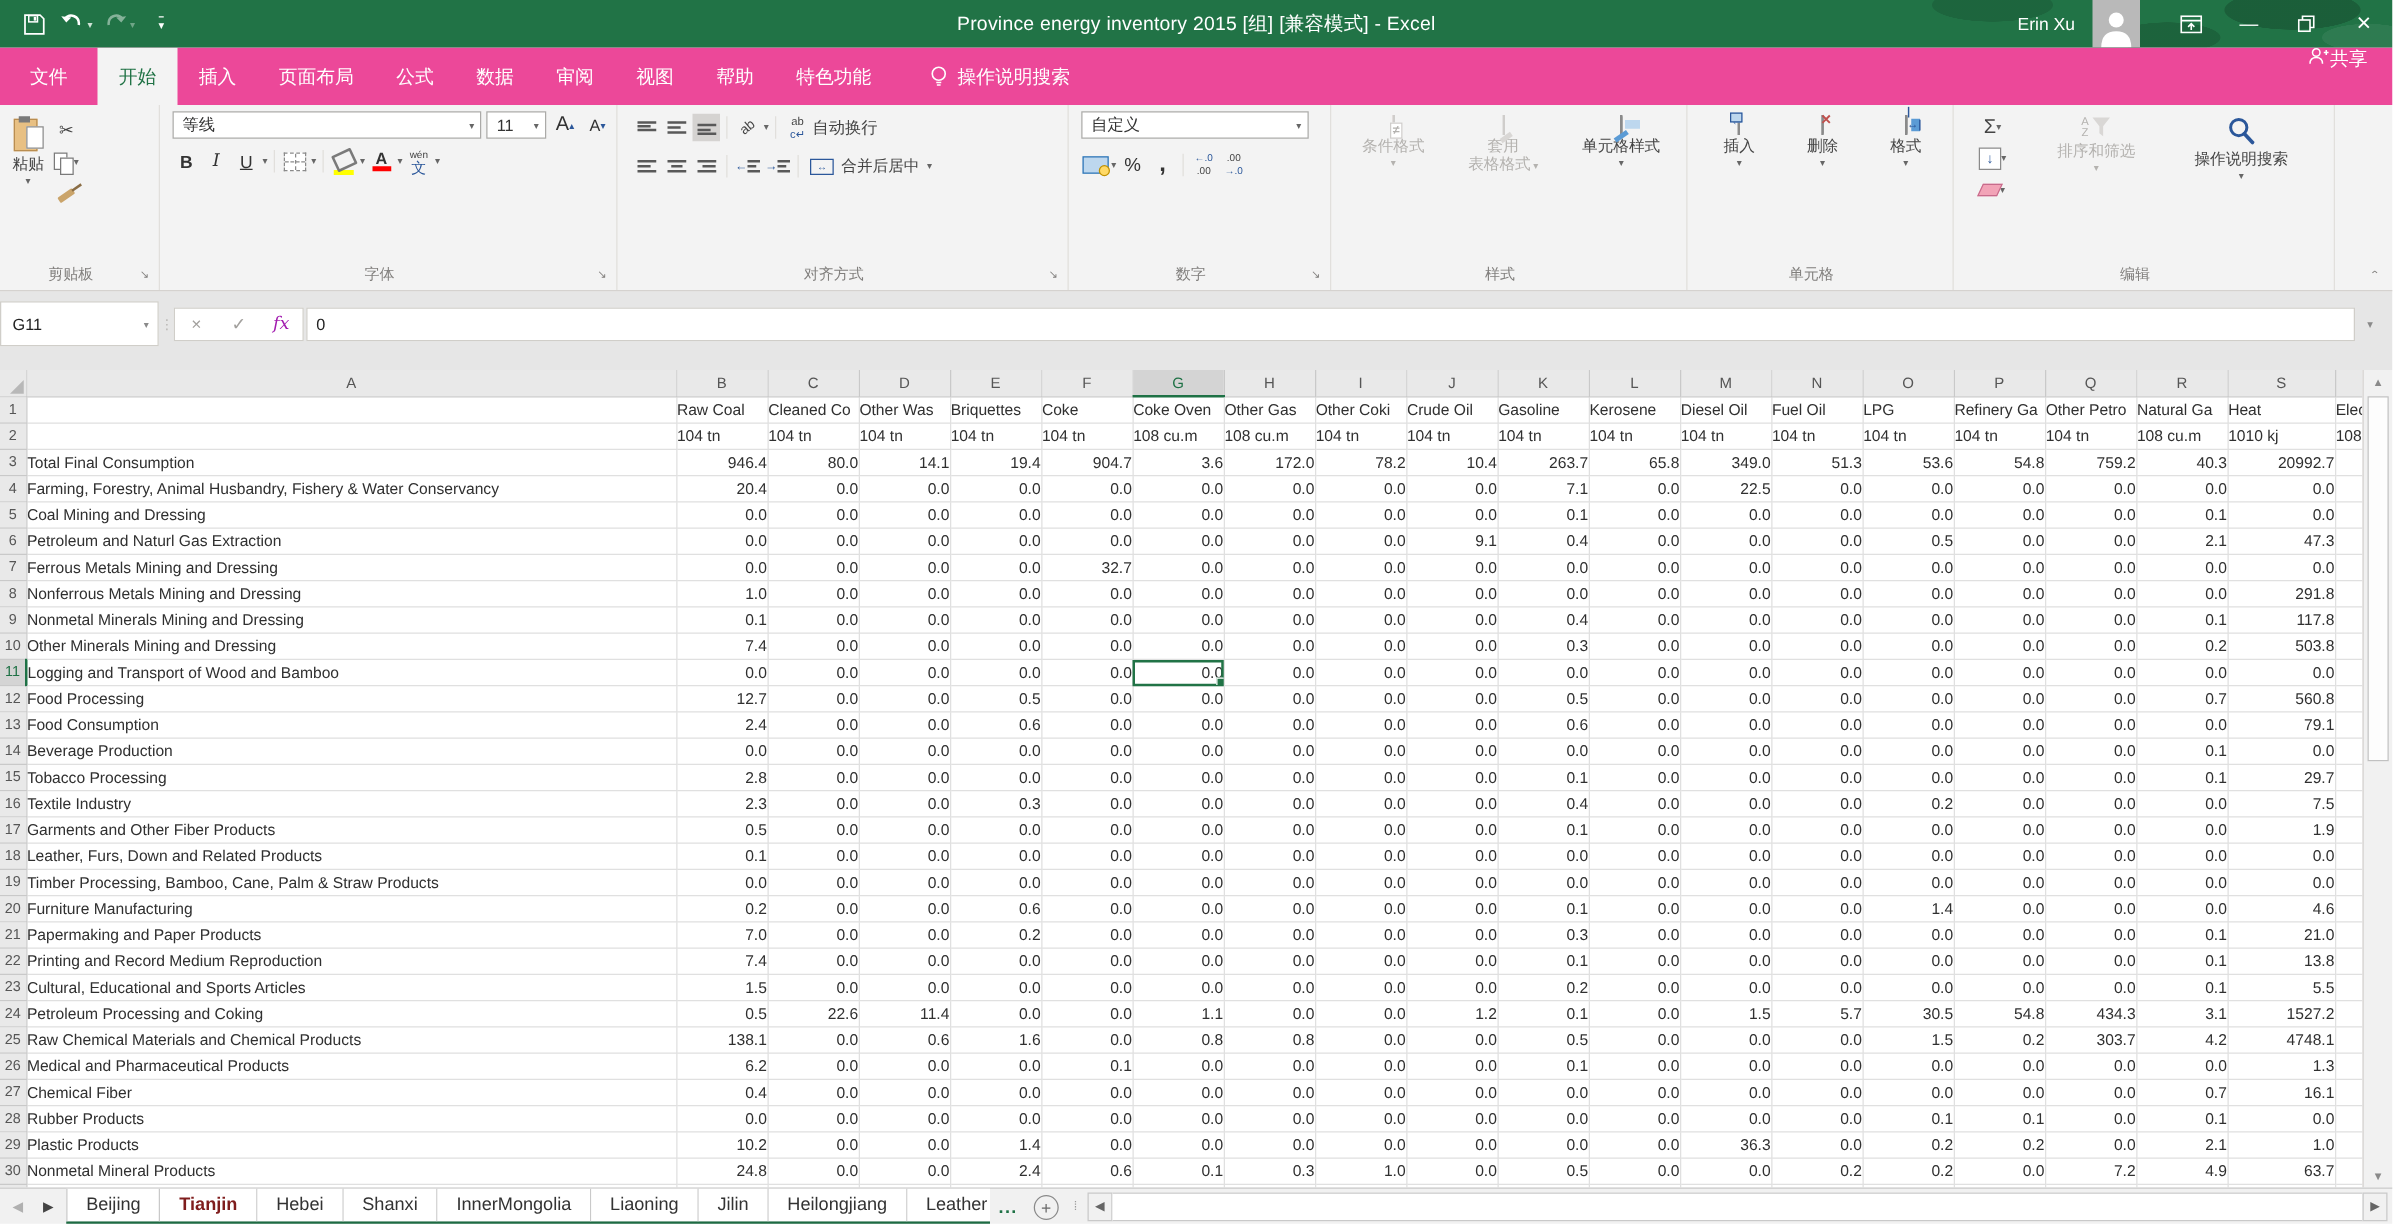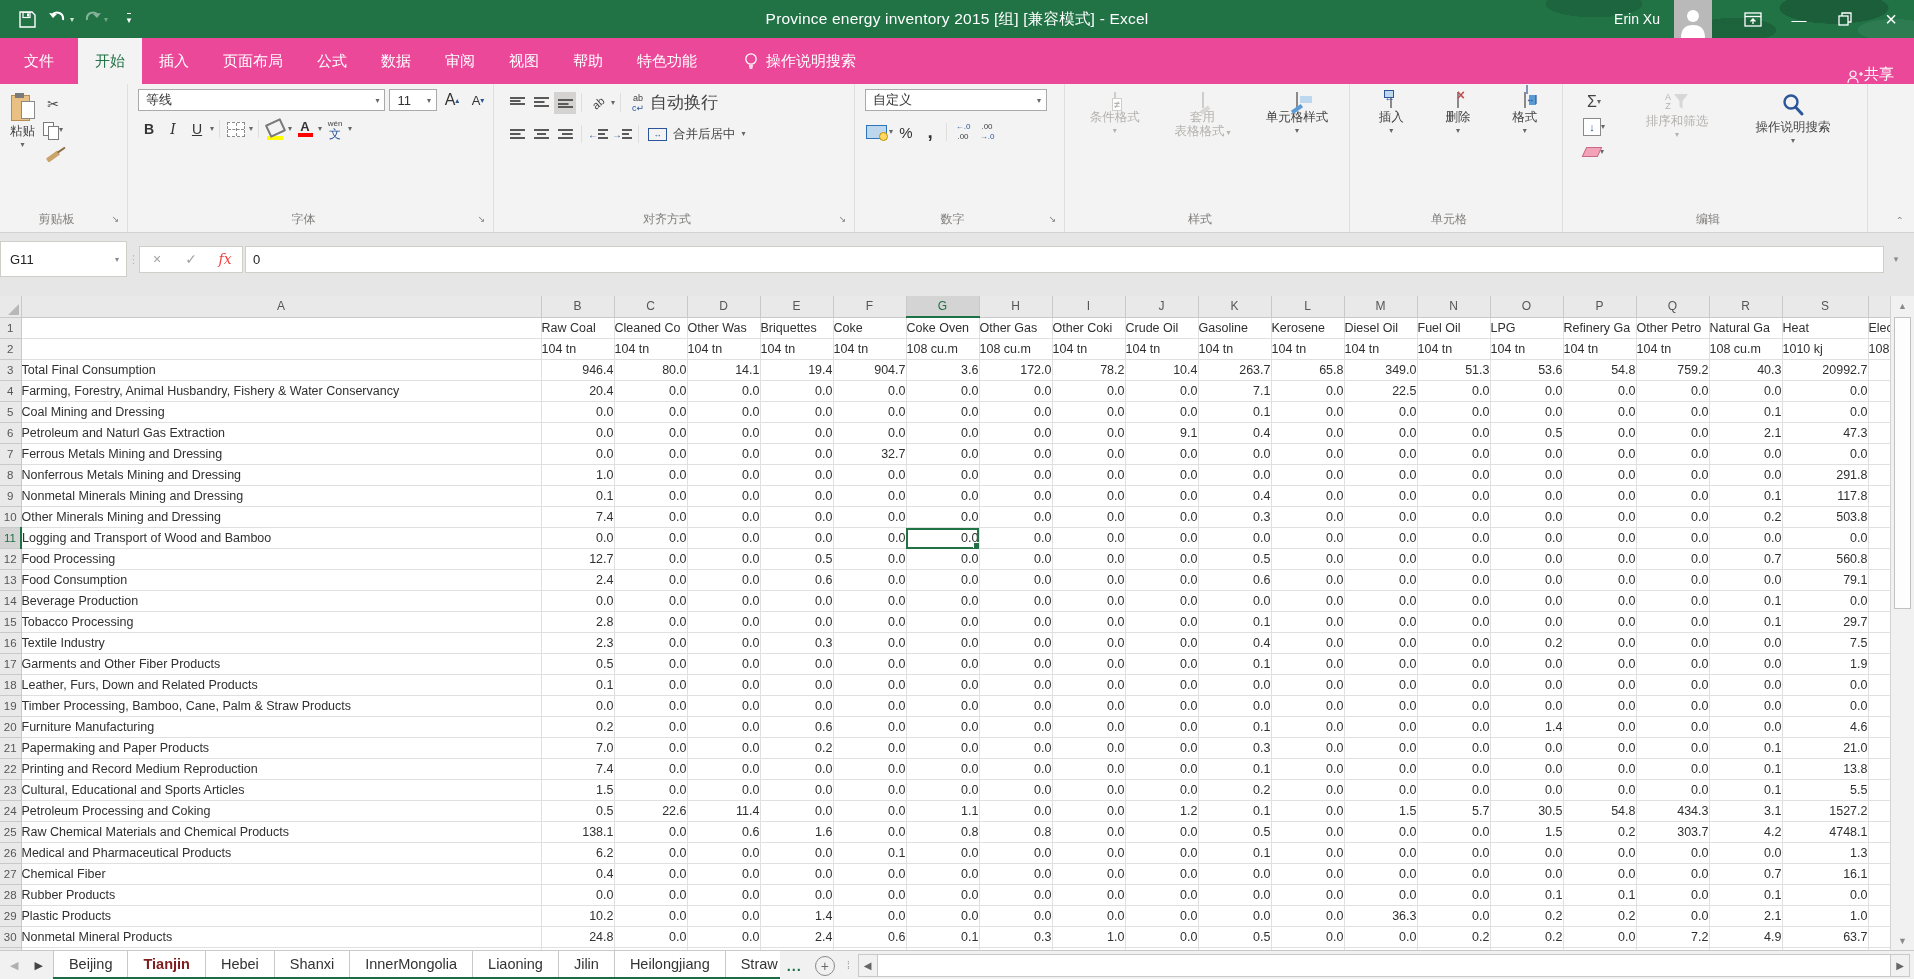--- a/index.html
+++ b/index.html
@@ -25,21 +25,21 @@
   .avatar{width:38px;height:38px;background:#b9b9b9;display:flex;align-items:flex-end;justify-content:center;margin-right:18px;}
   .winbtn{width:46px;height:38px;display:flex;align-items:center;justify-content:center;color:#fff;font-size:15px;}
   .winbtn.close{font-size:20px;}
   
   .tabrow{position:absolute;top:38px;left:0;right:0;height:46px;background:#ec4899;display:flex;
           align-items:stretch;color:#fff;z-index:4;}
   .filetab{padding:0 24px;display:flex;align-items:center;font-size:15px;}
   .rtab{padding:0 17px;display:flex;align-items:center;font-size:15px;white-space:nowrap;}
   .rtab.active{background:#f3f3f3;color:#217346;}
   .tellme{display:flex;align-items:center;gap:8px;font-size:15px;padding:0 16px;margin-left:14px;}
-  .tabrow-right{margin-left:auto;display:flex;align-items:flex-end;gap:1px;padding-right:20px;font-size:15px;}
+  .tabrow-right{margin-left:auto;display:flex;align-items:flex-start;gap:1px;padding-right:20px;font-size:15px;}
   
   .ribbon{position:absolute;top:84px;left:0;right:0;height:148px;background:#f3f3f3;
           border-bottom:1px solid #d5d2cf;display:flex;z-index:3;}
   .rgroup{position:relative;box-sizing:border-box;height:148px;border-right:1px solid #e1dfdc;
           padding:5px 4px 24px 4px;flex-shrink:0;}
   .rlabel{position:absolute;bottom:4px;left:0;right:14px;text-align:center;font-size:12px;color:#817f7d;white-space:nowrap;}
   .launcher{position:absolute;bottom:5px;right:5px;width:11px;height:11px;color:#817f7d;font-size:9px;
             line-height:9px;text-align:center;border:1px solid transparent;}
   .bigbtn{display:inline-flex;flex-direction:column;align-items:center;justify-content:flex-start;
           gap:3px;padding:4px 6px;font-size:12.5px;color:#444;vertical-align:top;}
@@ -80,21 +80,21 @@
   .pale .grid-ic:after{border-color:#cfcdcb;}
   
   .fbar{position:absolute;top:232px;left:0;right:0;height:64px;background:#e6e6e6;box-sizing:border-box;
         display:flex;align-items:center;padding:9px 6px 19px 0;z-index:2;}
   .namebox{width:127px;height:36px;background:#fff;border:1px solid #d0cec9;display:flex;align-items:center;
            font-size:13px;color:#222;padding-left:9px;box-sizing:border-box;}
   .namebox .dd{margin-left:auto;padding-right:7px;color:#8a8a8a;font-size:8px;}
   .fsep{width:12px;color:#b9b7b4;text-align:center;font-size:11px;letter-spacing:-1px;}
   .fbtns{height:27px;background:#fff;border:1px solid #d0cec9;display:flex;align-items:center;box-sizing:border-box;}
   .fbtn{width:34px;text-align:center;color:#a3a19e;font-size:14px;}
-  .fbtn.fx{font-family:"DejaVu Serif",serif;font-style:italic;color:#ef4444;}
+  .fbtn.fx{font-family:"DejaVu Serif",serif;font-style:italic;color:#a21caf;}
   .finput{flex:1;height:27px;background:#fff;border:1px solid #d0cec9;display:flex;align-items:center;
           font-size:13px;color:#222;padding-left:7px;box-sizing:border-box;margin-left:2px;}
   .fexpand{width:24px;text-align:center;color:#8a8a8a;font-size:9px;}
   
   .sheet{position:absolute;top:296px;left:0;width:1890px;height:654px;overflow:hidden;background:#fff;}
   table.xl{border-collapse:collapse;table-layout:fixed;width:1890px;}
   table.xl tr{height:20px;}
   table.xl th, table.xl td{padding:0;margin:0;overflow:hidden;white-space:nowrap;box-sizing:border-box;
         font-weight:normal;line-height:20px;}
   th.colhead{background:#e9e9e9;border-right:1px solid #c9c9c9;border-bottom:1px solid #c9c9c9;
@@ -358,21 +358,21 @@
       <div class="tbtn">
           <span style="display:inline-block;transform:rotate(-40deg);font-size:11px;color:#444;">ab</span>
         </div>
       <span class="caret">▾</span>
       <div class="sep"></div>
       <div style="display:flex;align-items:center;gap:6px;padding:0 6px;">
         <span class="stack">
             <span style="font-size:9px;color:#444;">ab</span>
             <span style="font-size:9px;color:#2b579a;">c↵</span>
           </span>
-        <span style="font-size:17px;color:#444;">自动换行</span>
+        <span style="font-size:13px;color:#444;">自动换行</span>
       </div>
     </div>
     <div class="toolrow" style="margin-top:9px;">
       <div class="tbtn">
           <span class="lines"></span>
         </div>
       <div class="tbtn">
           <span class="lines c"></span>
         </div>
       <div class="tbtn">
@@ -1311,21 +1311,21 @@
   </div>
   <div class="tabstrip">
       <div class="stab">Beijing</div>
       <div class="stab active">Tianjin</div>
       <div class="stab">Hebei</div>
       <div class="stab">Shanxi</div>
       <div class="stab">InnerMongolia</div>
       <div class="stab">Liaoning</div>
       <div class="stab">Jilin</div>
       <div class="stab">Heilongjiang</div>
-      <div class="stab clip">Straw</div>
+      <div class="stab clip">Leather</div>
     </div>
   <div class="odots">...</div>
   <div class="addsheet">
       <span class="circ">+</span>
     </div>
   <div class="tdrag">⁞</div>
   <div class="hscroll">
     <div class="harrow">◀</div>
     <div class="hthumb"></div>
     <div class="harrow">▶</div>

